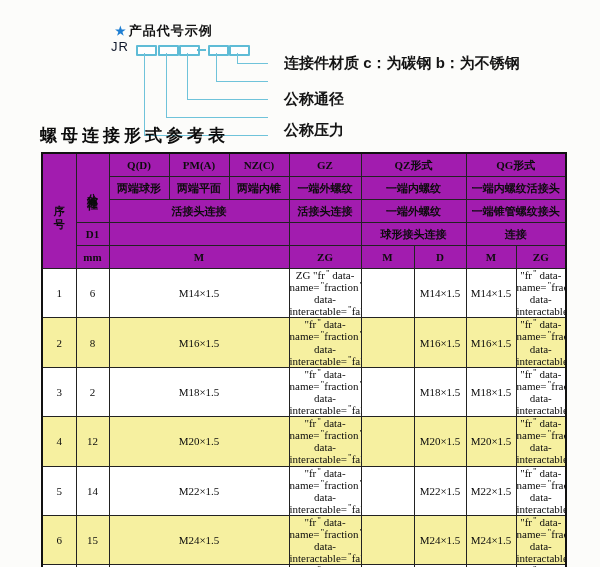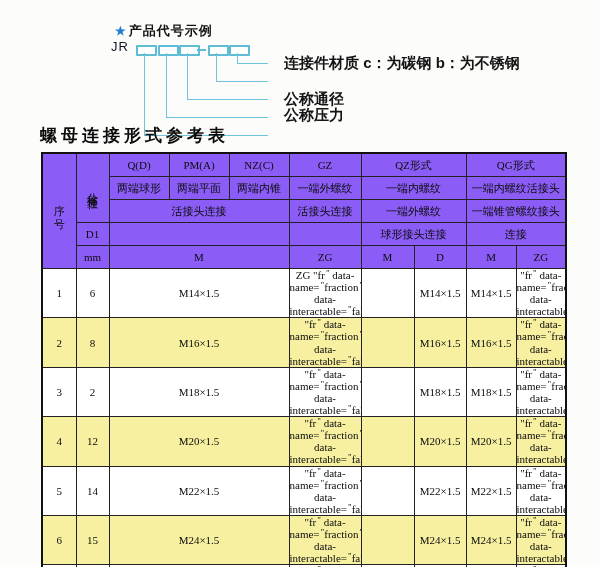--- a/index.html
+++ b/index.html
@@ -19,21 +19,21 @@
   .callout{position:absolute;left:272px;height:14px;line-height:14px;font-size:15px;font-weight:bold;color:#151515;white-space:nowrap;margin-left:12px;}
 
   
   .page-title{position:absolute;left:40px;top:124px;font-family:"Liberation Serif",serif;font-size:17px;font-weight:bold;color:#0c0c0c;letter-spacing:4px;}
 
   
   .tbl-wrap{position:absolute;left:41px;top:152px;}
   table{border-collapse:collapse;table-layout:fixed;width:524px;font-family:"Liberation Serif",serif;color:#0c0c0c;}
   td,th{border:1px solid #222;padding:0;text-align:center;vertical-align:middle;font-weight:normal;font-size:11px;line-height:1.1;overflow:hidden;}
   table{border:2px solid #111;}
-  thead th{background:#8b5cf6;height:22px;}
+  thead th{background:#a21caf;height:22px;font-weight:bold;}
   tbody td{height:19px;background:#fff;}
   tbody tr.alt td{background:#f6f0a0;}
   .vtext{writing-mode:vertical-lr;text-orientation:upright;margin:0 auto;letter-spacing:2px;font-size:11px;}
   .vtext.seq{letter-spacing:14px;}
   .qm{font-size:9px;vertical-align:3px;margin-left:1px;}
 </style>
 </head>
 <body>
 
 <div id="canvas">
@@ -56,21 +56,21 @@
     <div class="lead v" style="left:144px;top:53px;height:82px;"></div>
 
     <div class="lead h" style="left:237px;top:63px;width:31px;"></div>
     <div class="lead h" style="left:216px;top:81px;width:52px;"></div>
     <div class="lead h" style="left:187px;top:99px;width:81px;"></div>
     <div class="lead h" style="left:166px;top:117px;width:102px;"></div>
     <div class="lead h" style="left:144px;top:135px;width:124px;"></div>
 
     <div class="callout" style="top:56px;">连接件材质  c：为碳钢  b：为不锈钢</div>
     <div class="callout" style="top:92px;">公称通径</div>
-    <div class="callout" style="top:110px;font-family:Liberation Mono, monospace;">公称压力</div>
+    <div class="callout" style="top:123px;">公称压力</div>
   </div>
 
   <div class="page-title">螺母连接形式参考表</div>
 
   <div class="tbl-wrap">
     <table>
       <colgroup>
         <col style="width:34px">
           <col style="width:33px">
           <col style="width:60px">

